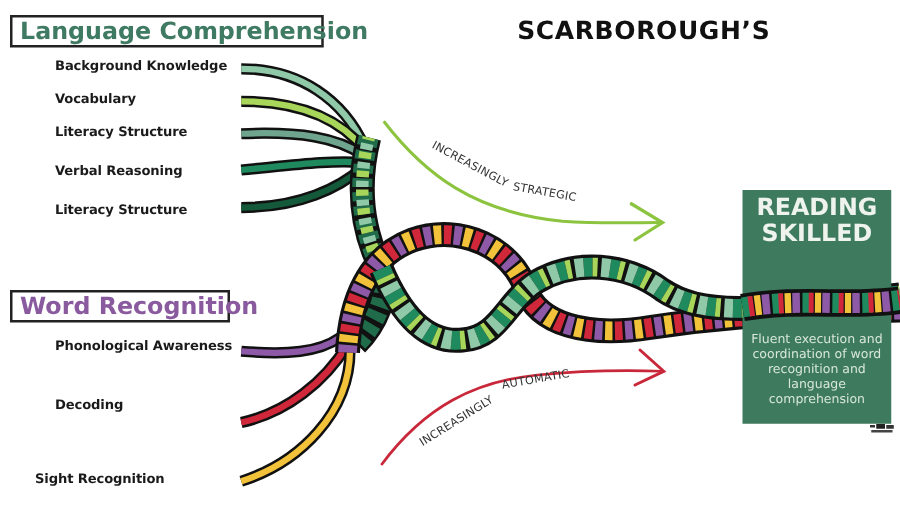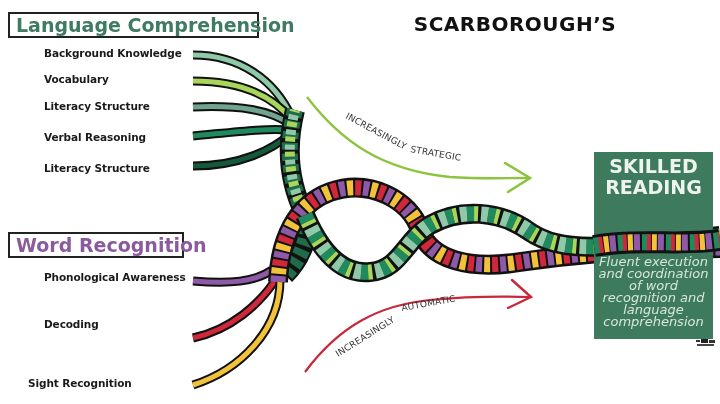--- a/index.html
+++ b/index.html
@@ -4,21 +4,21 @@
 <style>
   html, body { margin:0; padding:0; background:#ffffff; }
   body { width:720px; height:404px; position:relative; overflow:hidden; font-family:"DejaVu Sans", sans-serif; }
   .cat-box { position:absolute; border:2px solid #222; background:#fff; font-weight:bold; font-size:19px; line-height:22px; padding:0 6px; white-space:nowrap; box-sizing:border-box; }
   .cat-lang { left:8px; top:12px; width:251px; height:26px; color:#3f7a63; }
   .cat-word { left:8px; top:232px; width:176px; height:26px; color:#8a5a9e; }
   .strand-label { position:absolute; font-size:10.5px; font-weight:bold; color:#1a1a1a; white-space:nowrap; letter-spacing:-0.1px; }
   .title { position:absolute; left:380px; top:10px; width:270px; text-align:center; font-weight:bold; font-size:20px; line-height:28px; color:#111; letter-spacing:0.5px; }
   .skilled { position:absolute; left:594px; top:152px; width:119px; height:187px; background:#3d7a5e; }
   .skilled-title { position:absolute; left:0; top:4px; width:119px; text-align:center; color:#eef3ee; font-weight:bold; font-size:19px; line-height:21px; }
-  .skilled-desc { position:absolute; left:4px; top:104px; width:111px; text-align:center; color:#d8e6dc; font-size:13px; line-height:12px;font-style:italic; }
+  .skilled-desc { position:absolute; left:4px; top:114px; width:111px; text-align:center; color:#d8e6dc; font-size:10px; line-height:12px; }
   .logo { position:absolute; left:696px; top:339px; width:20px; height:10px; }
   svg.art { position:absolute; left:0; top:0; }
   .arrow-label { font-family:"DejaVu Sans", sans-serif; font-size:9px; fill:#333; letter-spacing:0.2px; }
 </style>
 </head>
 <body>
 
 <svg class="art" width="720" height="404" viewBox="0 0 720 404">
   <defs>
     <marker id="arrowG" markerWidth="10" markerHeight="10" refX="8" refY="5" orient="auto" markerUnits="userSpaceOnUse">
@@ -96,22 +96,22 @@
 <div class="strand-label" style="left:44px;top:271px;">Phonological Awareness</div>
 <div class="strand-label" style="left:44px;top:318px;">Decoding</div>
 <div class="strand-label" style="left:28px;top:377px;">Sight Recognition</div>
 
 <div class="title">
   <div>SCARBOROUGH’S</div>
 </div>
 
 <div class="skilled">
   <div class="skilled-title">
+    <div>READING</div>
     <div>SKILLED</div>
-    <div>READING</div>
   </div>
   <div class="skilled-desc">Fluent execution and coordination of word recognition and language comprehension</div>
 </div>
 
 <svg class="art" width="720" height="404" viewBox="0 0 720 404" style="pointer-events:none;">
   <path d="M594,246 C640,238 680,246 720,240" fill="none" stroke="#111" stroke-width="22"></path>
   <path d="M594,246 C640,238 680,246 720,240" fill="none" stroke="#1f8a5e" stroke-width="16" stroke-dasharray="8 16"></path>
   <path d="M594,246 C640,238 680,246 720,240" fill="none" stroke="#8e5aa8" stroke-width="16" stroke-dasharray="6 18" stroke-dashoffset="8"></path>
   <path d="M594,246 C640,238 680,246 720,240" fill="none" stroke="#f2c23a" stroke-width="16" stroke-dasharray="5 19" stroke-dashoffset="14"></path>
   <path d="M594,246 C640,238 680,246 720,240" fill="none" stroke="#d0283a" stroke-width="16" stroke-dasharray="4 20" stroke-dashoffset="19"></path>

